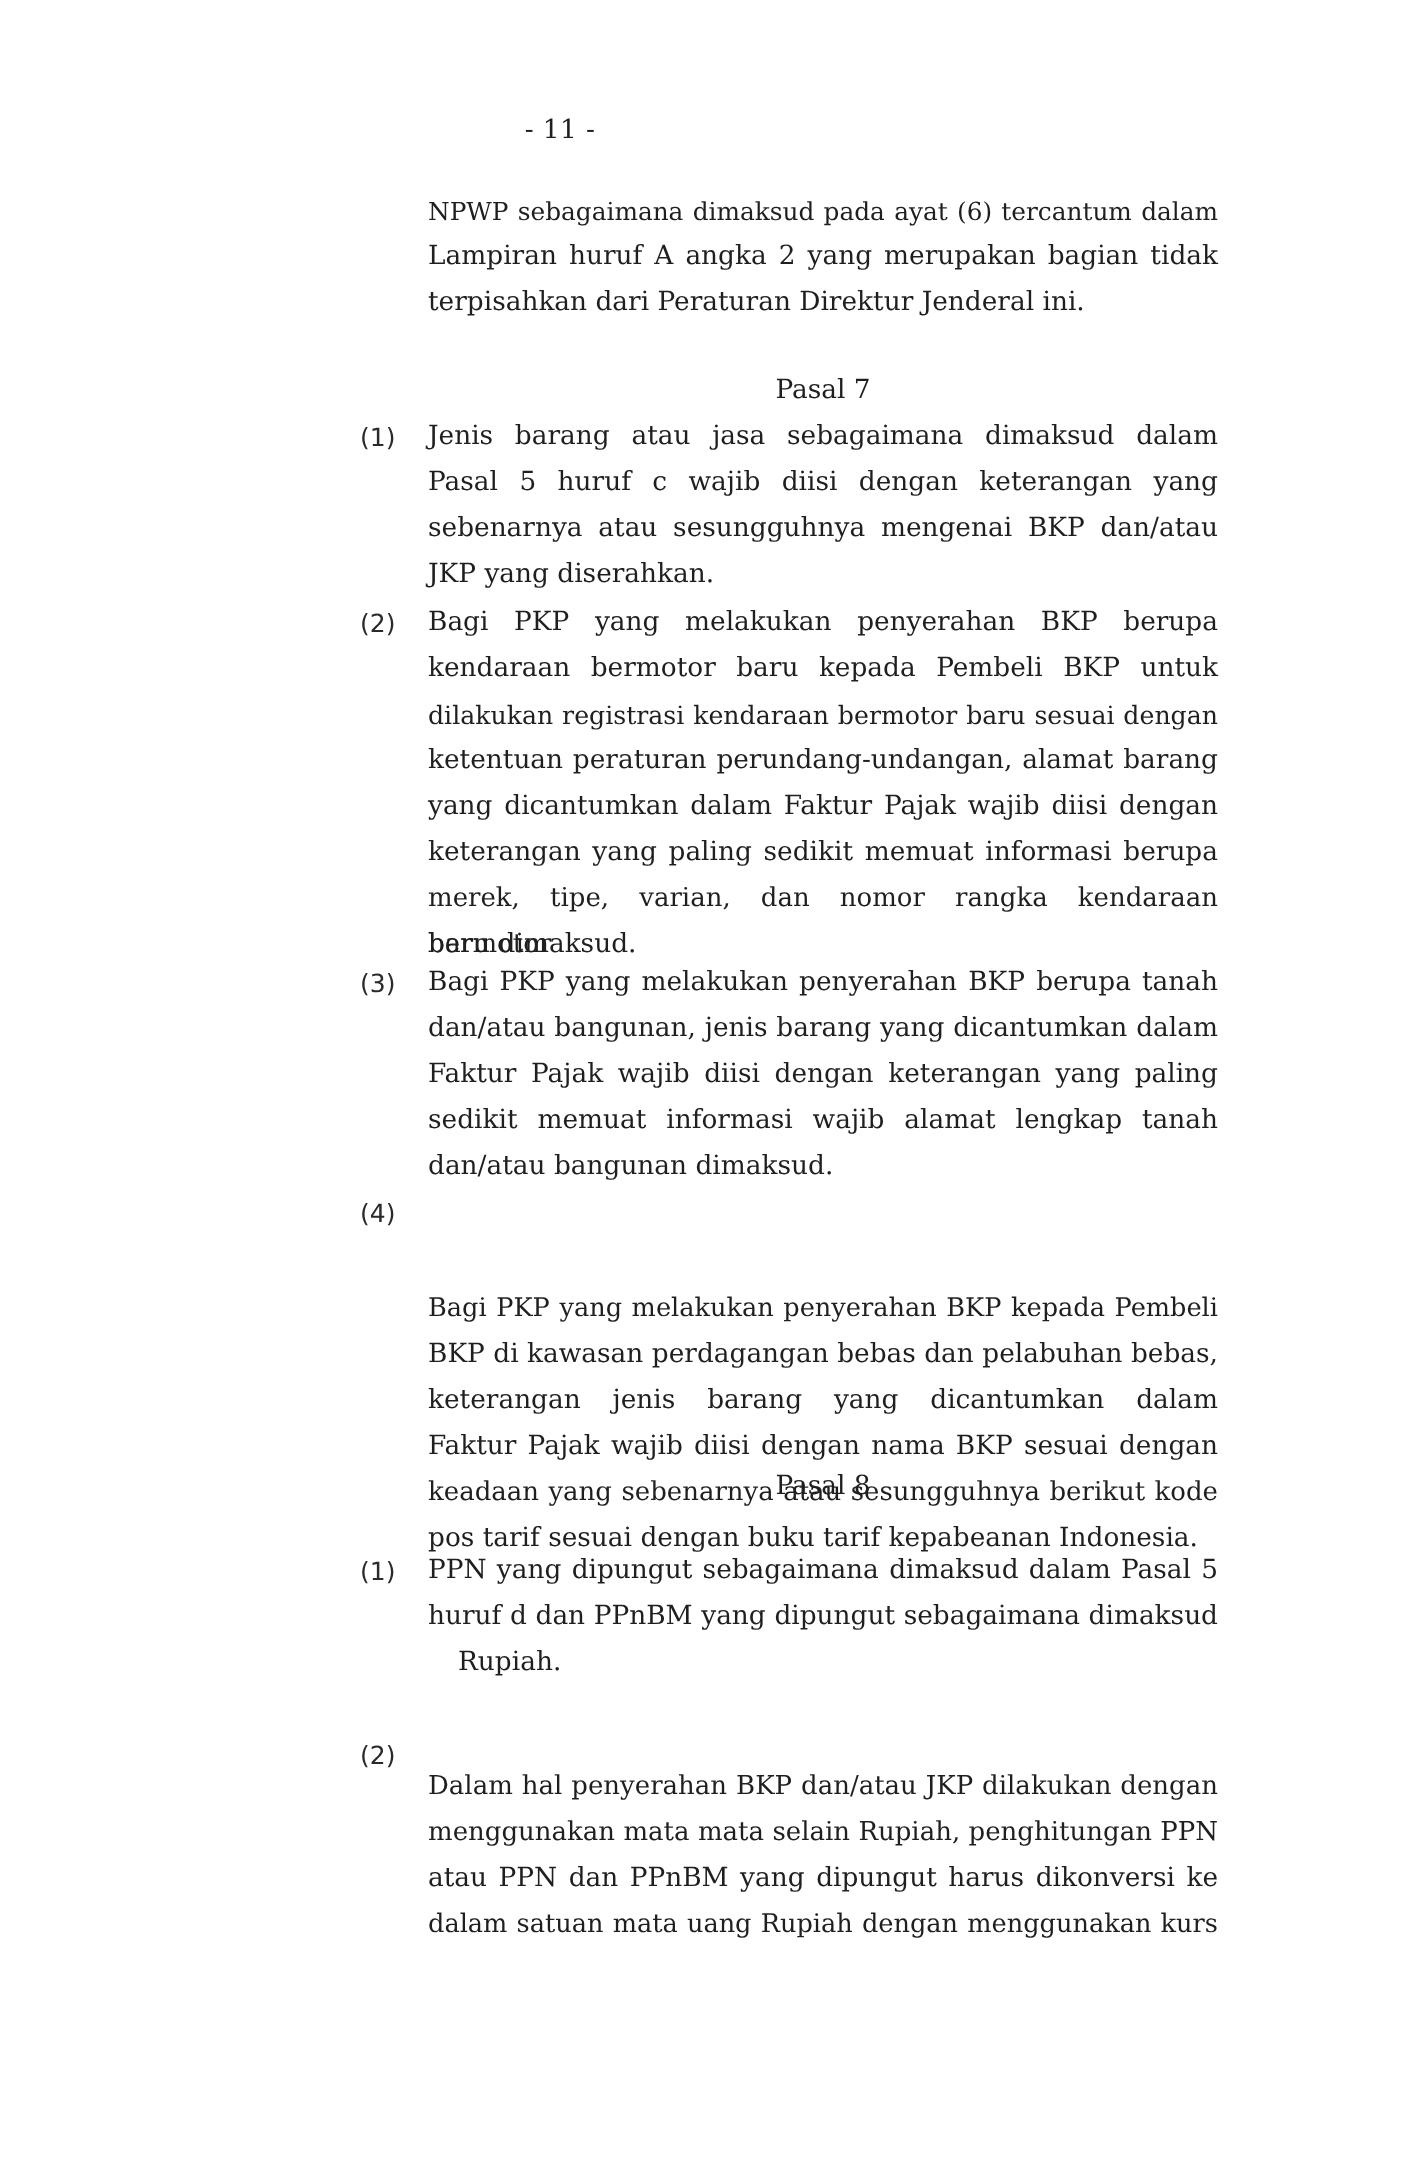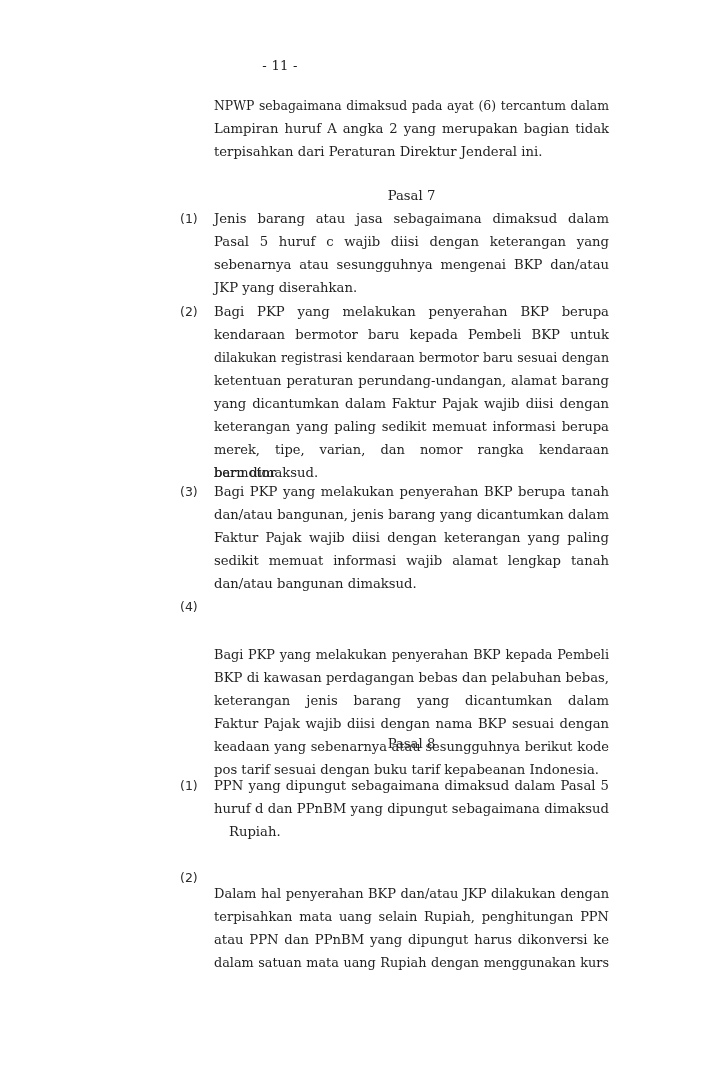--- a/index.html
+++ b/index.html
@@ -137,18 +137,18 @@
   <div class="num" style="top:774px;">(1)</div>
   <div class="block" style="top:774px;">
     <span class="line"><span class="fit" style="white-space: normal; width: 100%;">PPN yang dipungut sebagaimana dimaksud dalam Pasal 5</span></span>
     <span class="line"><span class="fit" style="white-space: normal; width: 100%;">huruf d dan PPnBM yang dipungut sebagaimana dimaksud</span></span>
     <span class="line last"><span class="fit" style="white-space: normal; width: 100%; margin-left: 15px;">Rupiah.</span></span>
   </div>
 
   <div class="num" style="top:866px;">(2)</div>
   <div class="block" style="top:854px;margin-top:28px;">
     <span class="line"><span class="fit" style="white-space: normal; width: 100%; font-size: 13px;">Dalam hal penyerahan BKP dan/atau JKP dilakukan dengan</span></span>
-    <span class="line"><span class="fit" style="white-space: normal; width: 100%; font-size: 13px;">terpisahkan mata uang selain Rupiah, penghitungan PPN</span></span>
+    <span class="line"><span class="fit" style="white-space: normal; width: 100%; font-size: 13px;">menggunakan mata mata selain Rupiah, penghitungan PPN</span></span>
     <span class="line"><span class="fit" style="white-space: normal; width: 100%;">atau PPN dan PPnBM yang dipungut harus dikonversi ke</span></span>
     <span class="line"><span class="fit" style="white-space: normal; width: 100%; font-size: 12.8px;">dalam satuan mata uang Rupiah dengan menggunakan kurs</span></span>
   </div>
 
 </div>
 
 </body></html>

